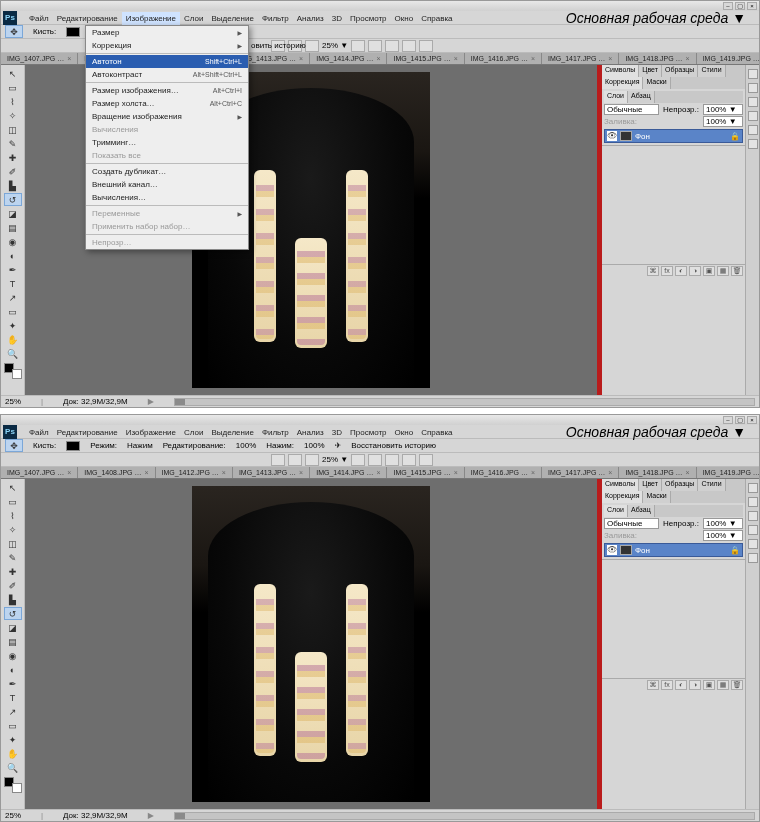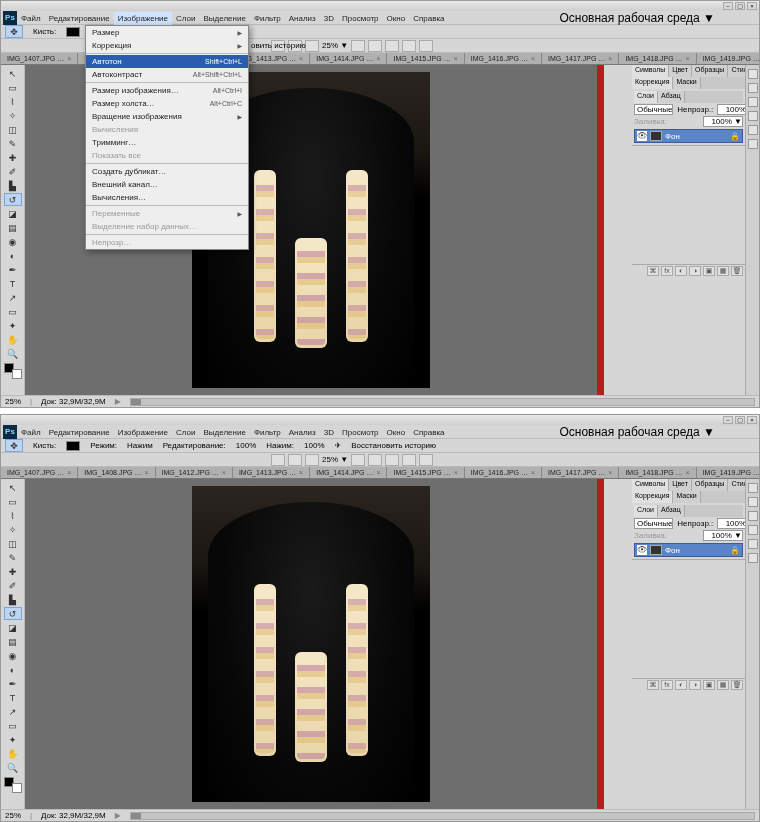--- a/index.html
+++ b/index.html
@@ -1,25 +1,25 @@
 <!DOCTYPE html>
 <html><head>
 <meta charset="utf-8">
 <style>
   * { box-sizing: border-box; margin: 0; padding: 0; }
   body { font-family: Tahoma, sans-serif; font-size: 9px; background: #fff; width: 760px; }
   .app { width: 760px; height: 408px; background: #d6d6d6; position: relative; border: 1px solid #999; overflow: hidden; }
   .app + .app { margin-top: 6px; }
   .titlebar { height: 10px; background: linear-gradient(#e8e8e8,#d0d0d0); display: flex; justify-content: flex-end; align-items: center; padding: 0 2px; gap: 2px; }
   .winbtn { width: 10px; height: 8px; background: #d8d8d8; border: 1px solid #aaa; font-size: 6px; text-align: center; line-height: 6px; }
-  .menubar { height: 14px; background: #d6d6d6; display: flex; align-items: center; padding-left: 2px; gap: 0; border-bottom: 1px solid #bbb; }
+  .menubar { height: 14px; background: #d6d6d6; display: flex; align-items: center; padding-left: 2px; gap: 8px; border-bottom: 1px solid #bbb; }
   .logo-ps { width: 14px; height: 14px; background: #0a2a44; color: #8bd4f8; font-size: 8px; font-weight: bold; text-align: center; line-height: 14px; }
   .menuitem { padding: 2px 4px; font-size: 8px; color: #222; }
   .menuitem.active { background: #cfe3ff; }
-  .workspace-label { margin-left: auto; font-size: 12px; padding-right: 44px; }
+  .workspace-label { margin-left: auto; font-size: 14px; padding-right: 13px; font-style: italic; }
   .optionsbar { height: 14px; background: #d6d6d6; border-bottom: 1px solid #bbb; display: flex; align-items: center; padding: 0 4px; gap: 10px; font-size: 8px; }
   .opt-swatch { width: 14px; height: 10px; border: 1px solid #888; background: #000; display: inline-block; vertical-align: middle; }
   .toolbar2 { height: 14px; background: #d6d6d6; border-bottom: 1px solid #bbb; display: flex; align-items: center; gap: 3px; padding-left: 270px; }
   .tb2-btn { width: 14px; height: 12px; background: #e0e0e0; border: 1px solid #aaa; }
   .tabbar { height: 12px; background: #9c9c9c; display: flex; align-items: stretch; border-bottom: 1px solid #777; overflow: hidden; }
   .tab { padding: 1px 6px; font-size: 7px; color: #222; border-right: 1px solid #888; background: #b0b0b0; display: flex; align-items: center; gap: 3px; white-space: nowrap; }
   .tab .x { font-size: 7px; color: #666; }
   .main { display: flex; height: calc(100% - 10px - 14px - 14px - 14px - 12px - 12px); }
   .toolbox { width: 24px; background: #d6d6d6; border-right: 1px solid #bbb; display: flex; flex-direction: column; align-items: center; padding-top: 2px; gap: 1px; }
   .tool { width: 18px; height: 13px; background: #d6d6d6; border: 1px solid transparent; font-size: 9px; text-align: center; line-height: 12px; color: #333; }
@@ -30,36 +30,36 @@
   .canvas-area { flex: 1; background: #6e6e6e; display: flex; align-items: center; justify-content: center; position: relative; }
   .photo { width: 238px; height: 316px; background: #0c0c0c; position: relative; overflow: hidden; }
   .wall { position: absolute; inset: 0; background: linear-gradient(#2a2520 0%, #1a1612 25%, #000 40%); }
   .cloth { position: absolute; left: 16px; right: 16px; top: 16px; bottom: 0; background: radial-gradient(ellipse at 50% 30%, #1a1a1a 0%, #080808 60%, #000 100%); border-radius: 50% 50% 0 0 / 18% 18% 0 0; }
   .candle { position: absolute; background: linear-gradient(#f5e8c8, #e8d5a8); border-radius: 6px; }
   .candle::before { content: ''; position: absolute; inset: 3px 2px; background: repeating-linear-gradient(180deg, transparent 0 12px, rgba(180,110,150,0.45) 12px 18px, rgba(220,180,100,0.45) 18px 24px); border-radius: 4px; }
   .c-left { left: 62px; bottom: 46px; width: 22px; height: 172px; }
   .c-right { right: 62px; bottom: 46px; width: 22px; height: 172px; }
   .c-mid { left: 103px; bottom: 40px; width: 32px; height: 110px; }
   .c-mid::before { background: repeating-linear-gradient(180deg, transparent 0 10px, rgba(180,110,150,0.5) 10px 16px, rgba(220,180,100,0.5) 16px 22px); }
-  .right-panels { width: 148px; background: #d6d6d6; border-left: 7px solid #b91c1c; display: flex; flex-direction: column; padding-left: 28px; }
+  .right-panels { width: 148px; background: #d6d6d6; border-left: 5px solid #b91c1c; display: flex; flex-direction: column; }
   .panel-tabs { height: 12px; display: flex; background: #c8c8c8; font-size: 7px; }
   .ptab { padding: 1px 3px; border-right: 1px solid #aaa; background: #d0d0d0; }
   .ptab.active { background: #e0e0e0; }
   .panel-body { background: #d6d6d6; border-bottom: 1px solid #aaa; padding: 2px 2px; font-size: 8px; }
   .p-row { display: flex; align-items: center; gap: 4px; height: 12px; }
-  .p-select { flex: 1; height: 11px; background: #fff; border: 1px solid #999; font-size: 8px; padding-left: 2px; text-align: right; }
+  .p-select { flex: 1; height: 11px; background: #fff; border: 1px solid #999; font-size: 8px; padding-left: 2px; }
   .opacity-bar { margin-left: auto; }
   .layers-list { margin-top: 2px; }
   .layer-row { height: 14px; background: #5a84c8; color: #fff; display: flex; align-items: center; gap: 3px; padding: 0 2px; border: 1px solid #3a5a98; }
   .eye { width: 10px; height: 10px; background: #fff; color: #333; font-size: 8px; text-align: center; line-height: 10px; }
   .layer-thumb { width: 12px; height: 10px; background: #333; border: 1px solid #aaa; }
   .layers-footer { height: 12px; border-top: 1px solid #aaa; margin-top: auto; display: flex; justify-content: flex-end; gap: 2px; padding: 0 2px; align-items: center; }
   .lf-btn { width: 12px; height: 10px; background: #e0e0e0; border: 1px solid #aaa; font-size: 7px; text-align: center; line-height: 8px; color: #555; }
   .panel-collapsed { height: 130px; display:flex; flex-direction: column; }
-  .statusbar { height: 12px; background: #d6d6d6; border-top: 1px solid #bbb; display: flex; align-items: center; font-size: 8px; padding: 0 4px; gap: 9px; }
+  .statusbar { height: 12px; background: #d6d6d6; border-top: 1px solid #bbb; display: flex; align-items: center; font-size: 8px; padding: 0 4px; gap: 20px; }
   .sb-div { color: #888; }
   .scrollmark { flex: 1; height: 8px; background: #c4c4c4; border: 1px solid #aaa; position: relative; }
   .scrollmark::before { content: ''; position: absolute; left: 0; width: 10px; top: 0; bottom: 0; background: #8a8a8a; }
   
   .dropdown { position: absolute; left: 84px; top: 24px; width: 164px; background: #eee; border: 1px solid #888; box-shadow: 2px 2px 6px rgba(0,0,0,0.4); z-index: 50; }
   .dd-item { padding: 2px 6px; font-size: 8px; color: #222; display: flex; justify-content: space-between; align-items: center; }
   .dd-item.disabled { color: #999; }
   .dd-item.arrow::after { content: '▶'; font-size: 6px; color: #555; }
   .dd-item.selected { background: #2a5db0; color: #fff; }
   .dd-sep { height: 1px; background: #bbb; margin: 1px 0; }
@@ -279,21 +279,21 @@
         <span>Внешний канал…</span>
       </div>
       <div class="dd-item">
         <span>Вычисления…</span>
       </div>
       <div class="dd-sep"></div>
       <div class="dd-item arrow disabled">
         <span>Переменные</span>
       </div>
       <div class="dd-item disabled">
-        <span>Выделение набор данных…</span>
+        <span>Применить набор набор…</span>
       </div>
       <div class="dd-sep"></div>
       <div class="dd-item disabled">
         <span>Непрозр…</span>
       </div>
     </div>
 </div>
 
 <div class="app">
   <div class="titlebar">

